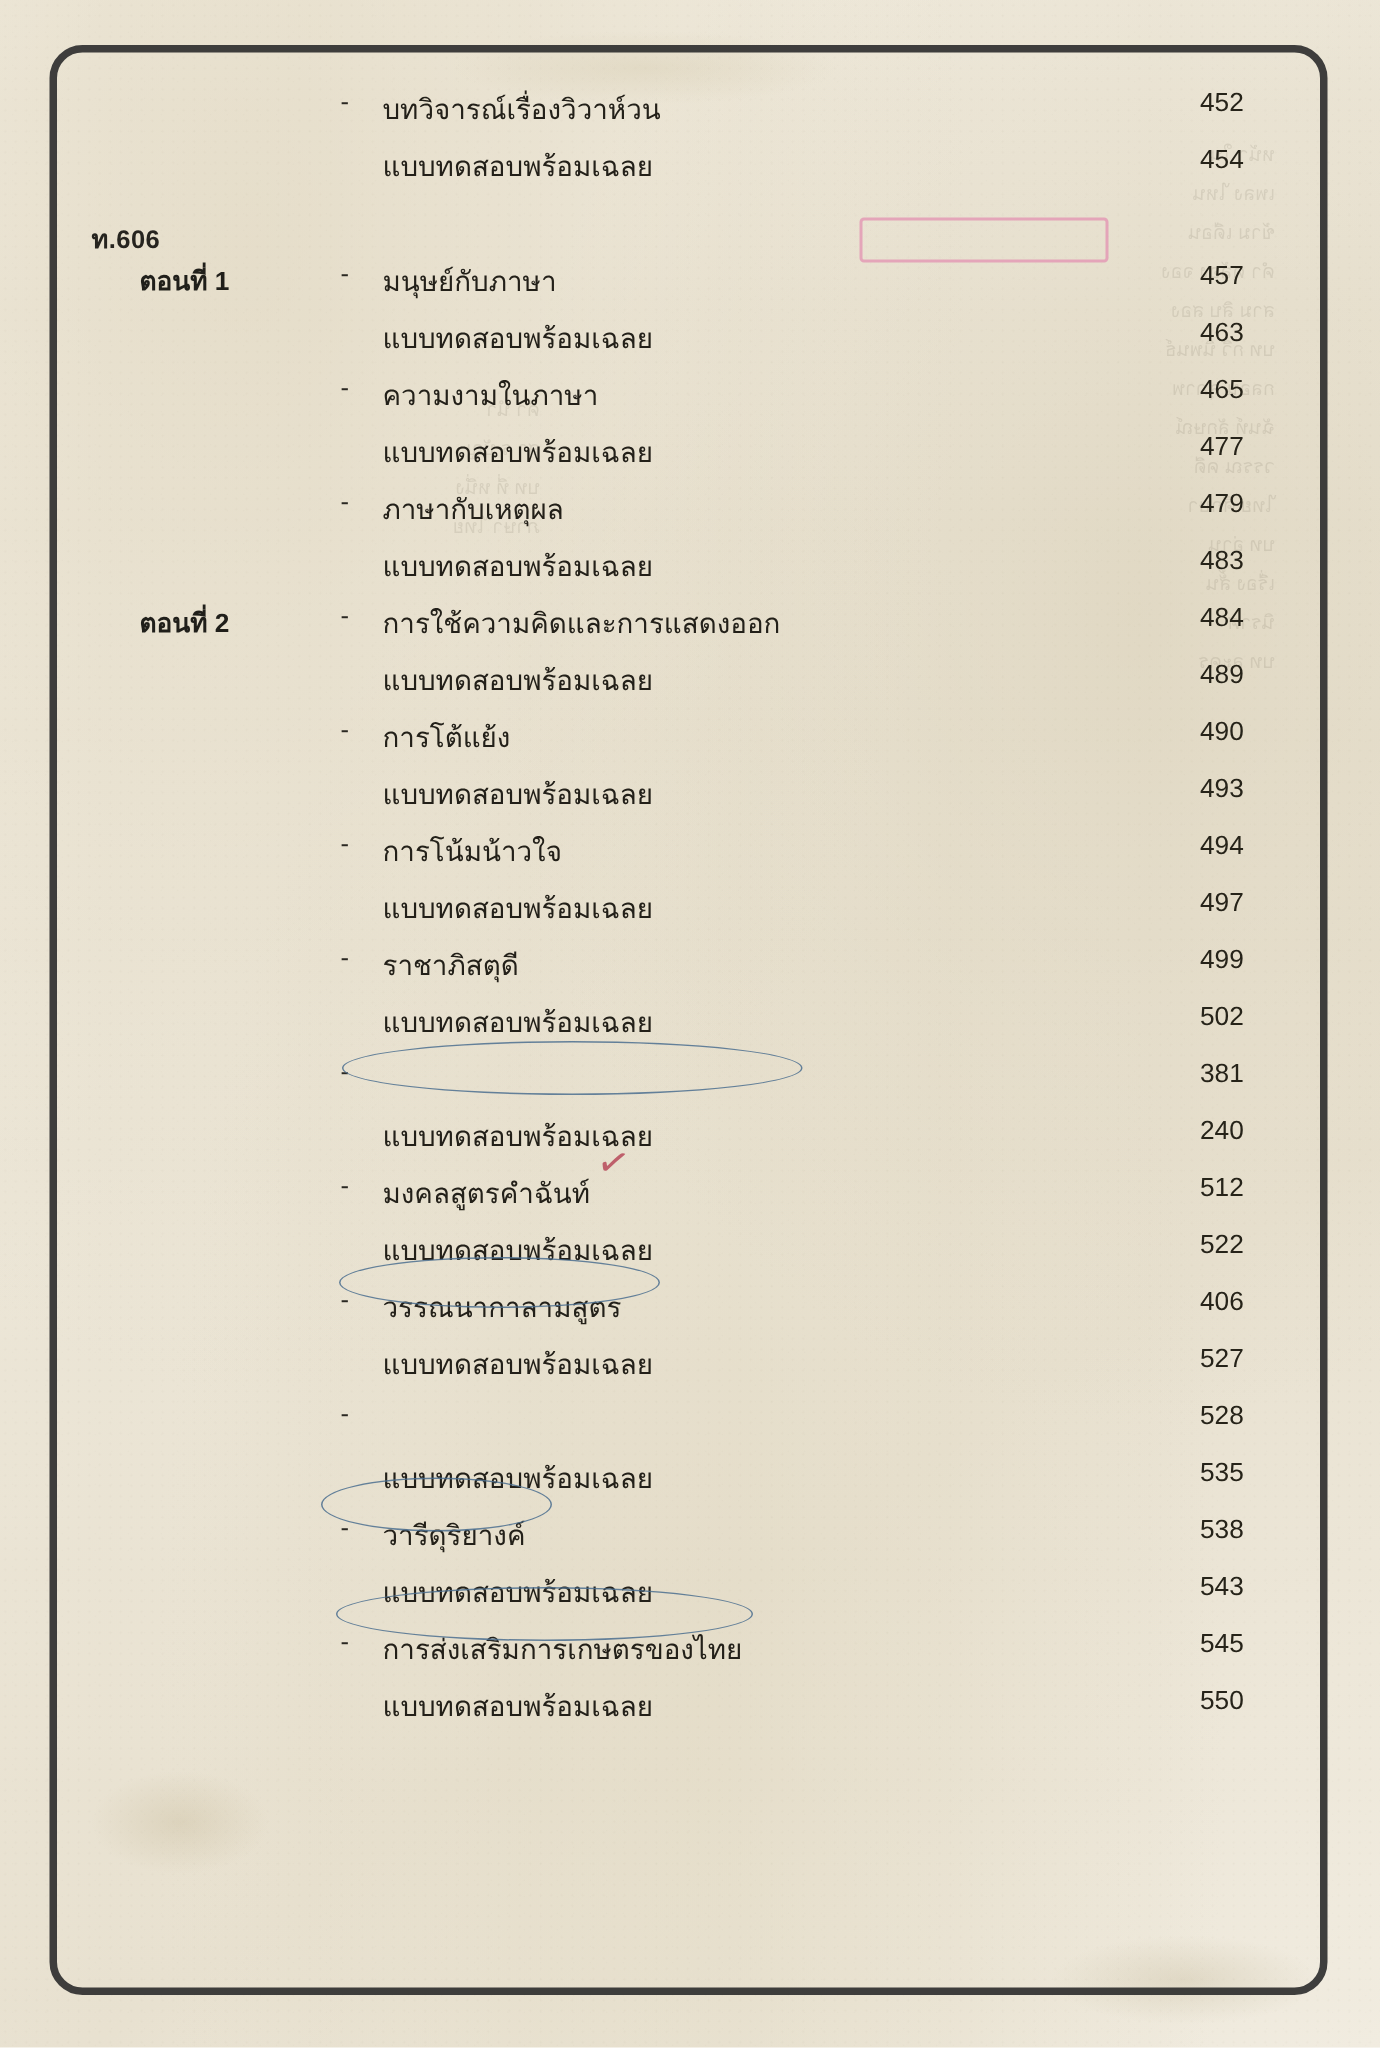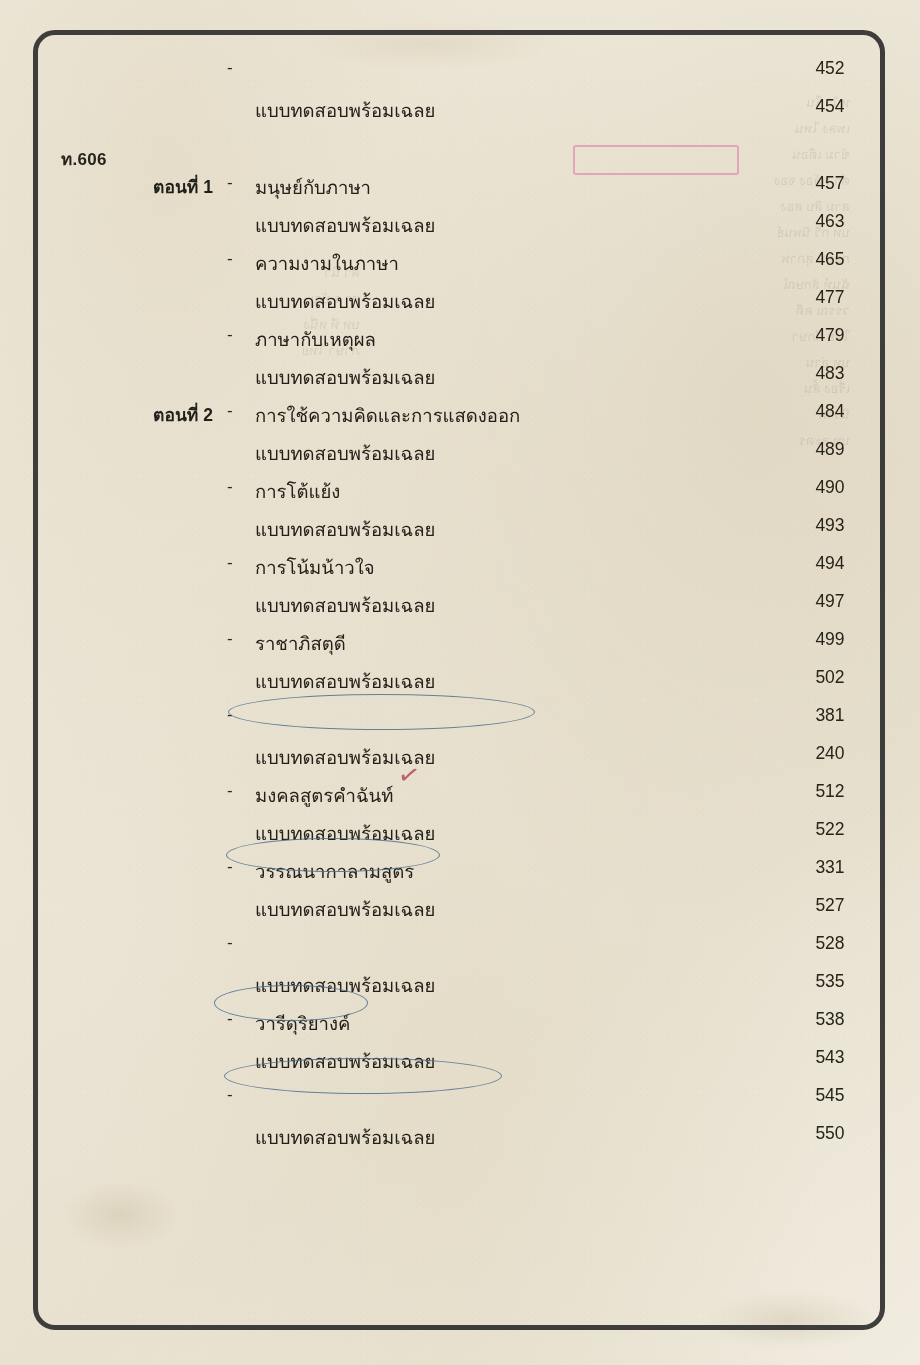--- a/index.html
+++ b/index.html
@@ -84,21 +84,20 @@
   }
   .row {
     position: relative;
     height: 38px;
     color: #23211c;
   }
   .row .sect {
     position: absolute;
     left: 60px;
     width: 120px;
-    text-align: right;
     font-weight: bold;
     font-size: 17.5px;
     color: #201f1a;
   }
   .row .dash {
     position: absolute;
     left: 194px;
     font-size: 17px;
     color: #2a2822;
   }
@@ -106,21 +105,21 @@
     position: absolute;
     left: 222px;
     font-size: 18.5px;
     color: #232019;
     white-space: nowrap;
   }
   .row .page {
     position: absolute;
     right: 25px;
     width: 60px;
-    text-align: center;
+    text-align: left;
     font-size: 17.5px;
     color: #262319;
   }
   
   .ann {
     position: absolute;
     pointer-events: none;
   }
   .pink-box {
     border: 2.5px solid #e39ab5;
@@ -184,20 +183,21 @@
   <div class="smudge" style="left:300px; top:20px; width:260px; height:50px; background:radial-gradient(ellipse, rgba(205,194,162,0.3), rgba(205,194,162,0) 70%);"></div>
 
   <div id="frame"></div>
 
   <div id="content">
 
     <div class="rows" style="top:28px;">
       <div class="row">
         <span class="sect"></span>
         <span class="dash">-</span>
+        <span class="title">บทวิจารณ์เรื่องวิวาห์วน</span>
         <span class="page">452</span>
       </div>
       <div class="row">
         <span class="sect"></span>
         <span class="dash"></span>
         <span class="title">แบบทดสอบพร้อมเฉลย</span>
         <span class="page">454</span>
       </div>
     </div>
 
@@ -308,21 +308,21 @@
       <div class="row">
         <span class="sect"></span>
         <span class="dash"></span>
         <span class="title">แบบทดสอบพร้อมเฉลย</span>
         <span class="page">522</span>
       </div>
       <div class="row">
         <span class="sect"></span>
         <span class="dash">-</span>
         <span class="title">วรรณนากาลามสูตร</span>
-        <span class="page">331</span>
+        <span class="page">406</span>
       </div>
       <div class="row">
         <span class="sect"></span>
         <span class="dash"></span>
         <span class="title">แบบทดสอบพร้อมเฉลย</span>
         <span class="page">527</span>
       </div>
       <div class="row">
         <span class="sect"></span>
         <span class="dash">-</span>
@@ -342,20 +342,21 @@
       </div>
       <div class="row">
         <span class="sect"></span>
         <span class="dash"></span>
         <span class="title">แบบทดสอบพร้อมเฉลย</span>
         <span class="page">543</span>
       </div>
       <div class="row">
         <span class="sect"></span>
         <span class="dash">-</span>
+        <span class="title">การส่งเสริมการเกษตรของไทย</span>
         <span class="page">545</span>
       </div>
       <div class="row">
         <span class="sect"></span>
         <span class="dash"></span>
         <span class="title">แบบทดสอบพร้อมเฉลย</span>
         <span class="page">550</span>
       </div>
     </div>
 

